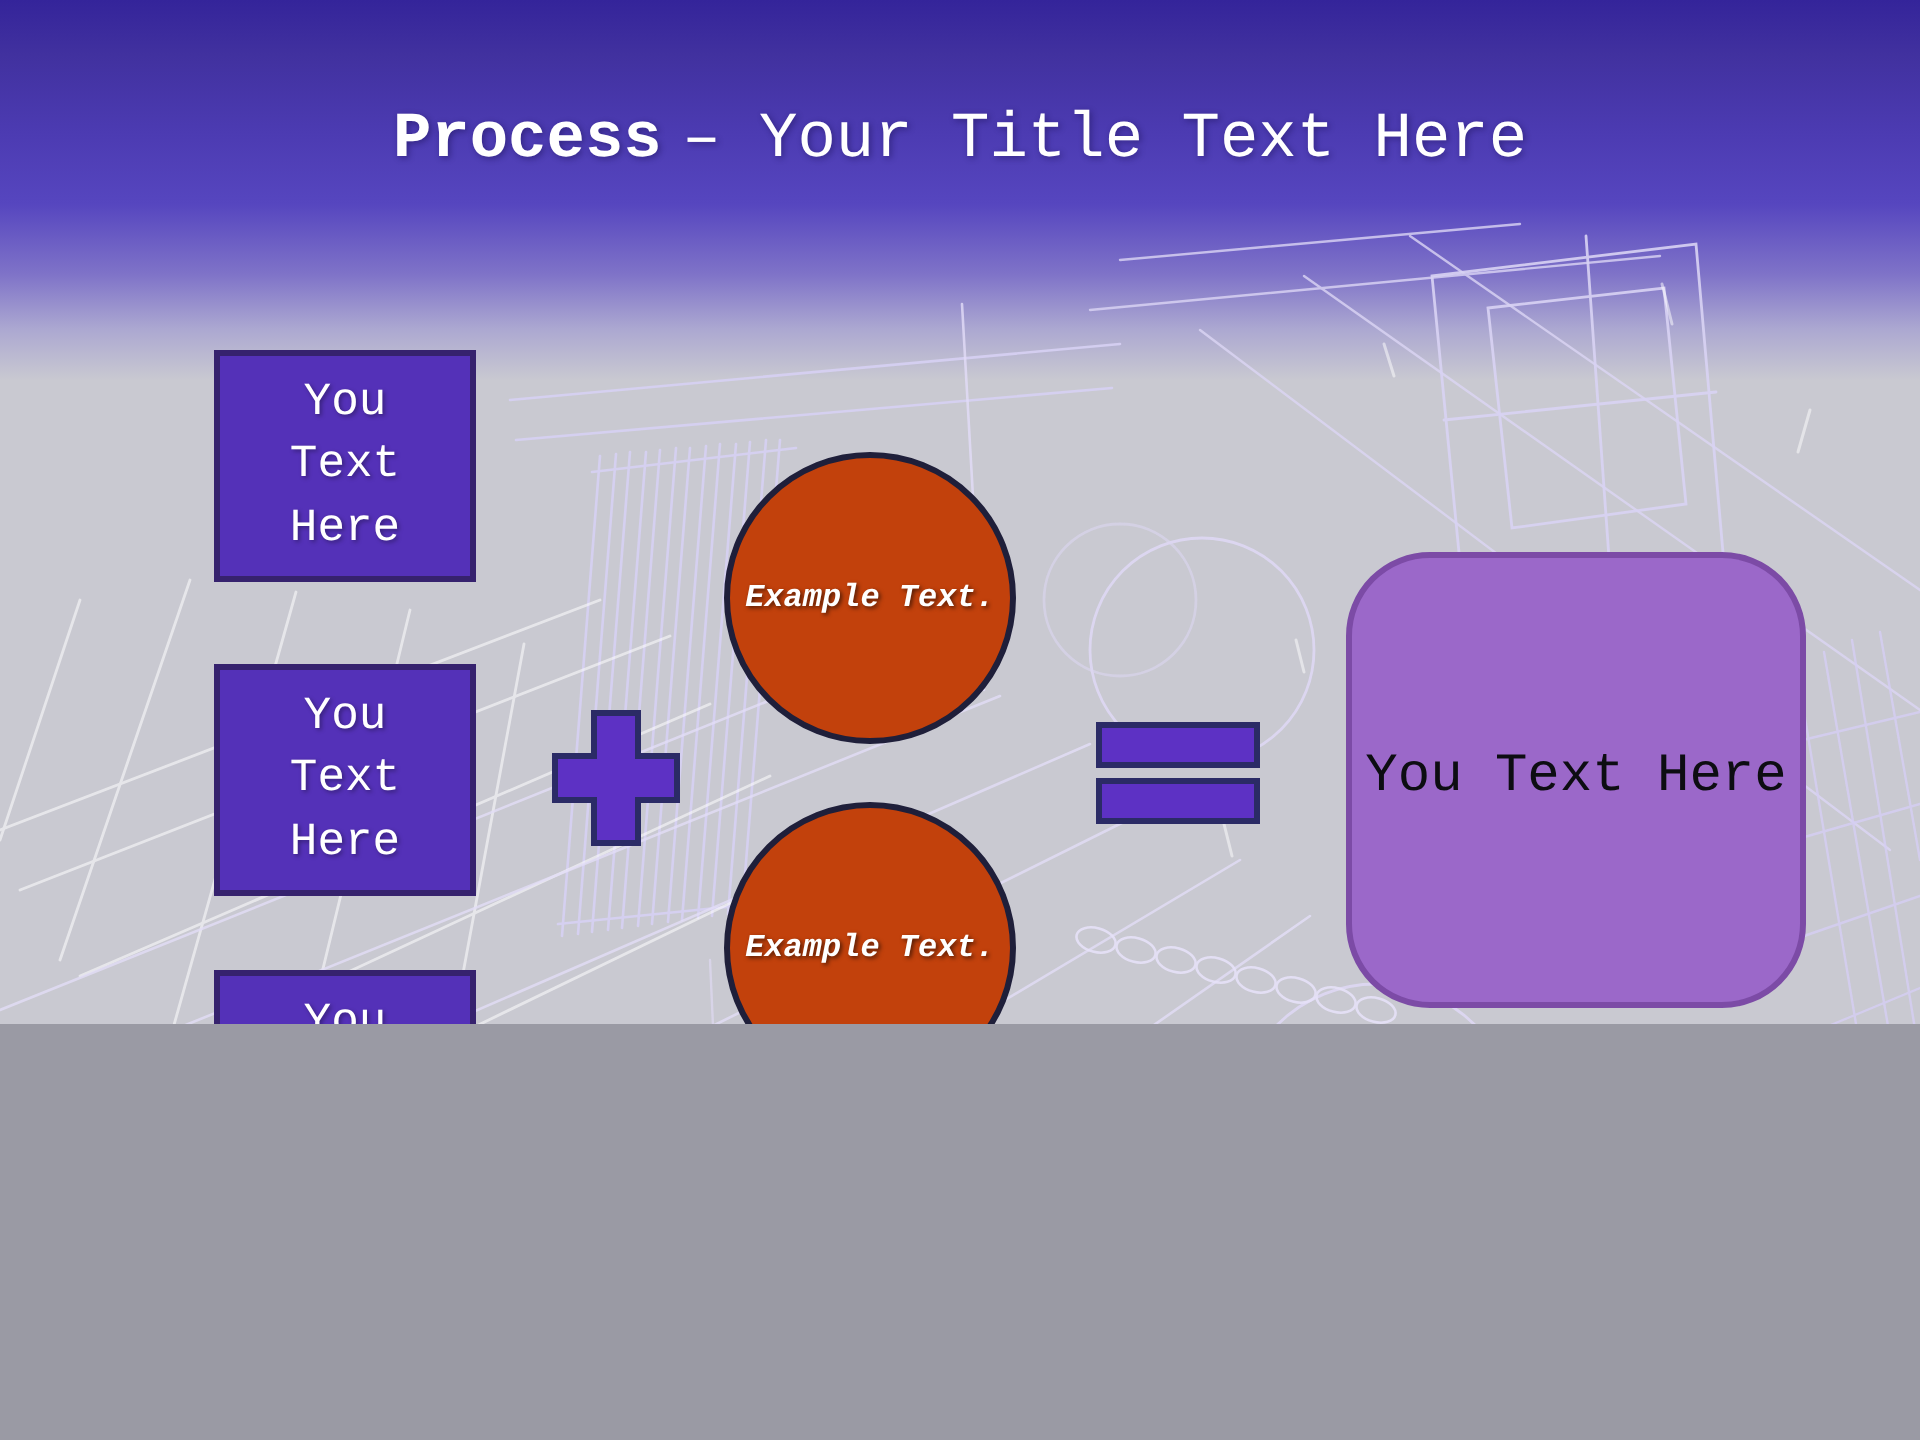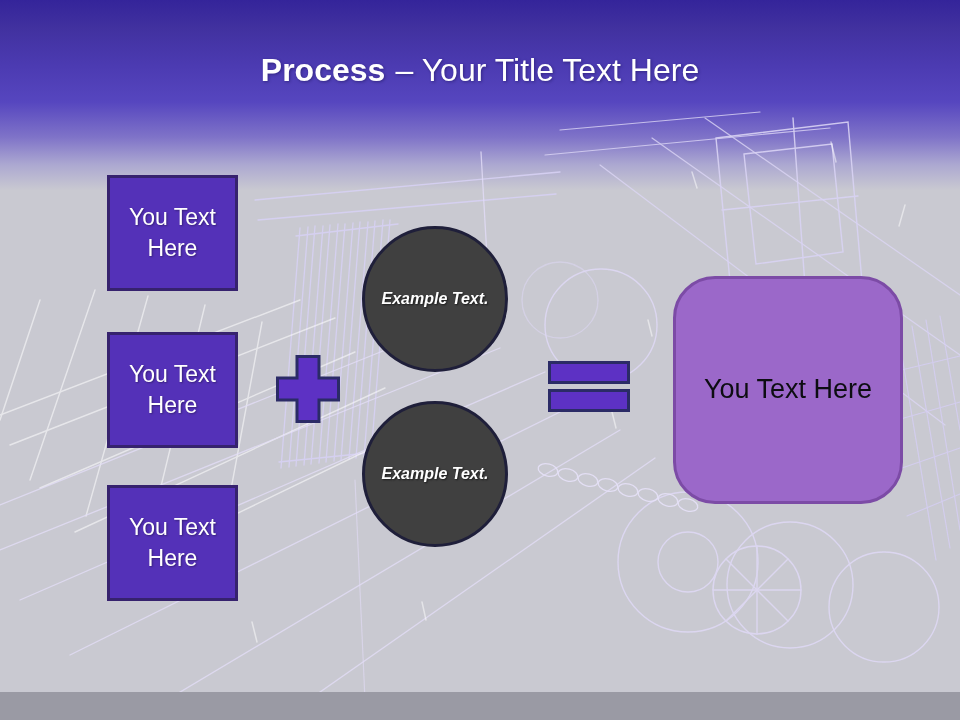--- a/index.html
+++ b/index.html
@@ -1,19 +1,19 @@
 <!DOCTYPE html>
 <html><head>
 <meta charset="utf-8">
 <style>
   html,body{margin:0;padding:0;background:#9a9aa4;}
   .slide{
-    position:relative;width:960px;height:692px;overflow:hidden;
+    position:relative;width:960px;height:512px;overflow:hidden;
     background:#c9c9d1;
-    font-family:Liberation Sans, sans-serif;
+    font-family:Liberation Mono, monospace;
   }
   
   .header{
     position:absolute;left:0;top:0;width:960px;height:196px;z-index:0;
     background:linear-gradient(180deg,
       #34249a 0%, #41319f 14%, #4c3bb2 34%, #5646bf 52%,
       #7f73c8 70%, #aca8d1 84%, #c9c9d1 97%);
   }
   .title{
     position:absolute;left:0;top:52px;width:960px;z-index:3;
@@ -34,21 +34,21 @@
   }
   .input-box .label{
     color:#ffffff;font-size:23px;line-height:1.35;padding:0 10px;
     text-shadow:1px 1px 2px rgba(0,0,0,.35);
   }
   .box1{top:175px;} .box2{top:332px;} .box3{top:485px;}
 
   
   .circle{
     position:absolute;left:362px;width:146px;height:146px;z-index:2;
-    box-sizing:border-box;background:#404040;border:3px solid #1f1f3a;
+    box-sizing:border-box;background:#c2410c;border:3px solid #1f1f3a;
     border-radius:50%;
     display:flex;align-items:center;justify-content:center;text-align:center;
   }
   .circle .label{
     color:#ffffff;font-size:16px;font-weight:bold;font-style:italic;
     line-height:1.5;text-shadow:1px 1px 2px rgba(0,0,0,.6);
   }
   .circ1{top:226px;} .circ2{top:401px;}
 
   

